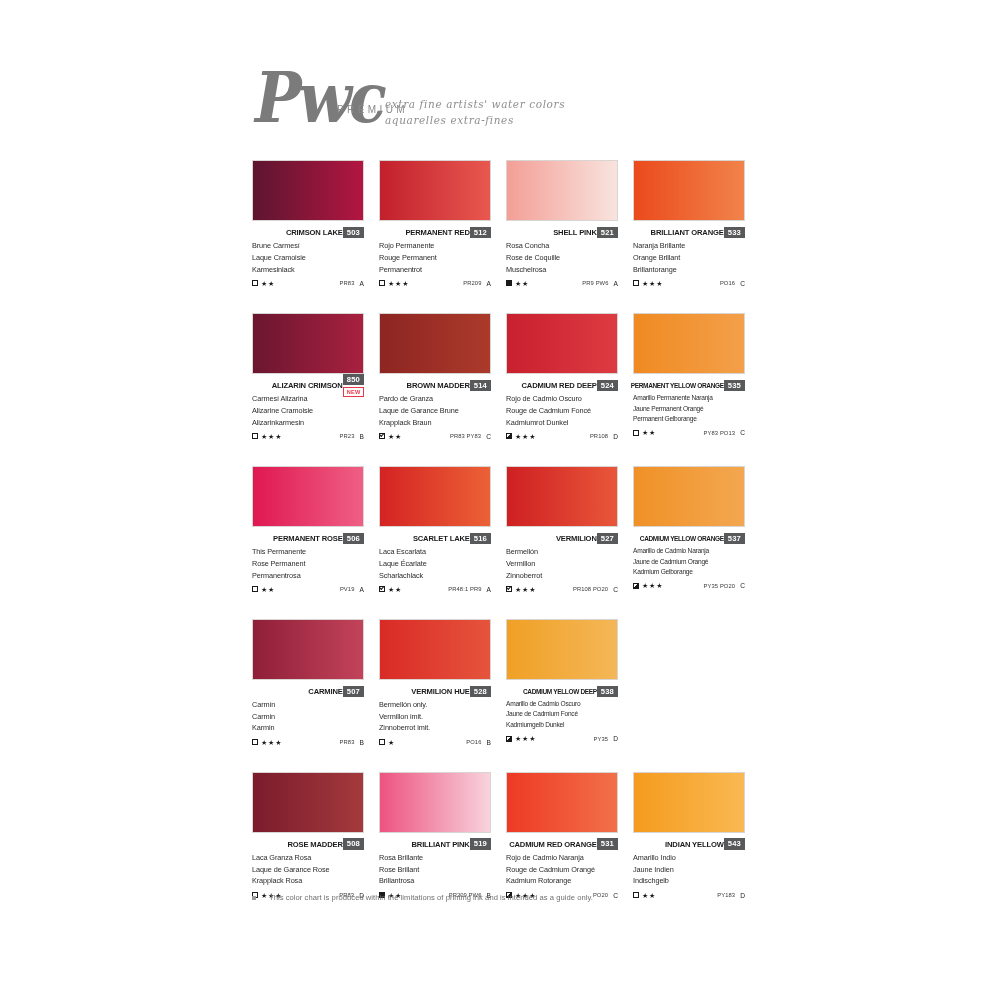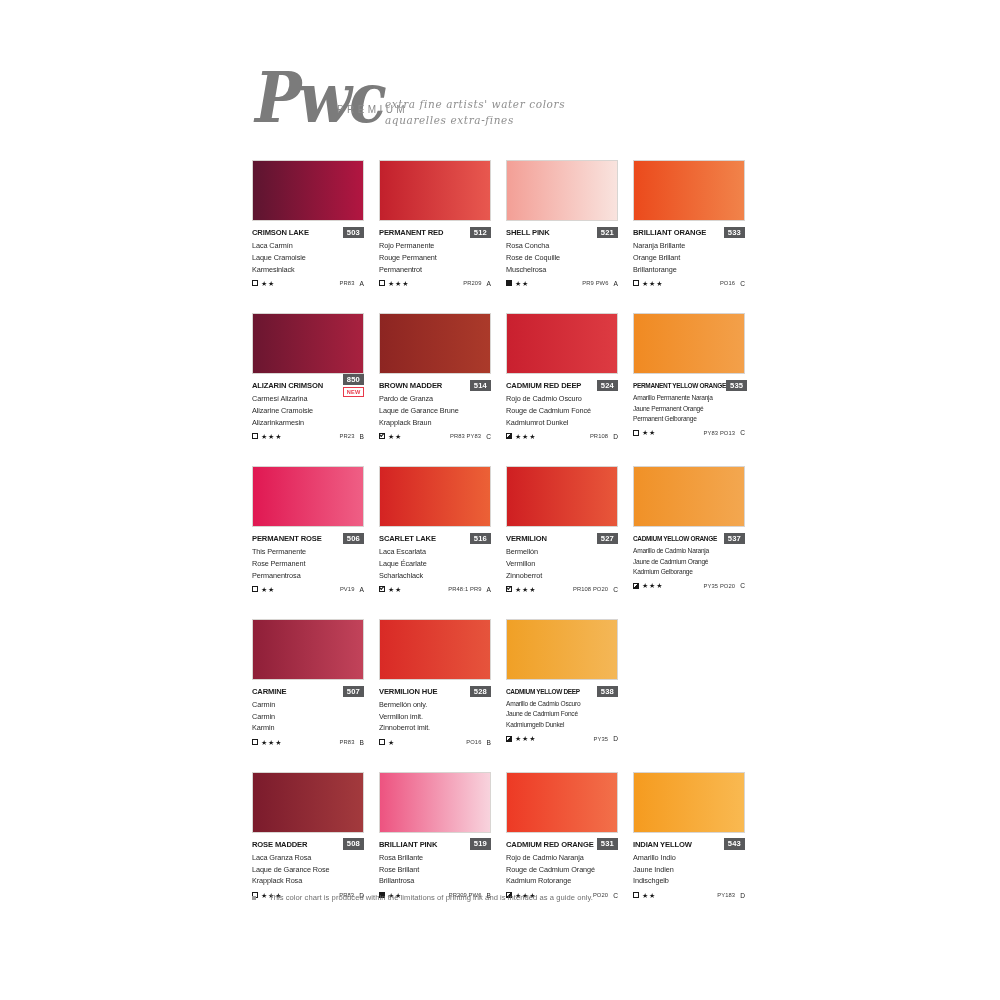--- a/index.html
+++ b/index.html
@@ -85,21 +85,21 @@
   .swatch {
     width: 112px;
     height: 61px;
     border: 0.5px solid #d8d5d2;
     box-sizing: border-box;
   }
 
   .name-line {
     display: flex;
     align-items: center;
-    justify-content: space-between;
+    justify-content: flex-end;
     margin-top: 6px;
     height: 11px;
   }
   .cname {
     font-size: 7.6px;
     font-weight: bold;
     letter-spacing: -0.15px;
     color: #1a1a1a;
     white-space: nowrap;
   }
@@ -235,21 +235,21 @@
     <div class="row">
       <div class="cell">
         <div class="swatch" style="background:linear-gradient(90deg,#5d1530 0%,#b21641 100%);"></div>
         <div class="name-line">
           <span class="cname">CRIMSON LAKE</span>
           <span class="badge-col">
             <span class="code">503</span>
           </span>
         </div>
         <div class="alt">
-          <div>Laca Carmín</div>
+          <div>Brune Carmesí</div>
           <div>Laque Cramoisie</div>
           <div>Karmesinlack</div>
         </div>
         <div class="meta">
           <span class="meta-left">
             <span class="sq"></span>
             <span class="stars">★★</span>
           </span>
           <span class="meta-right">
             <span>PR83</span>

